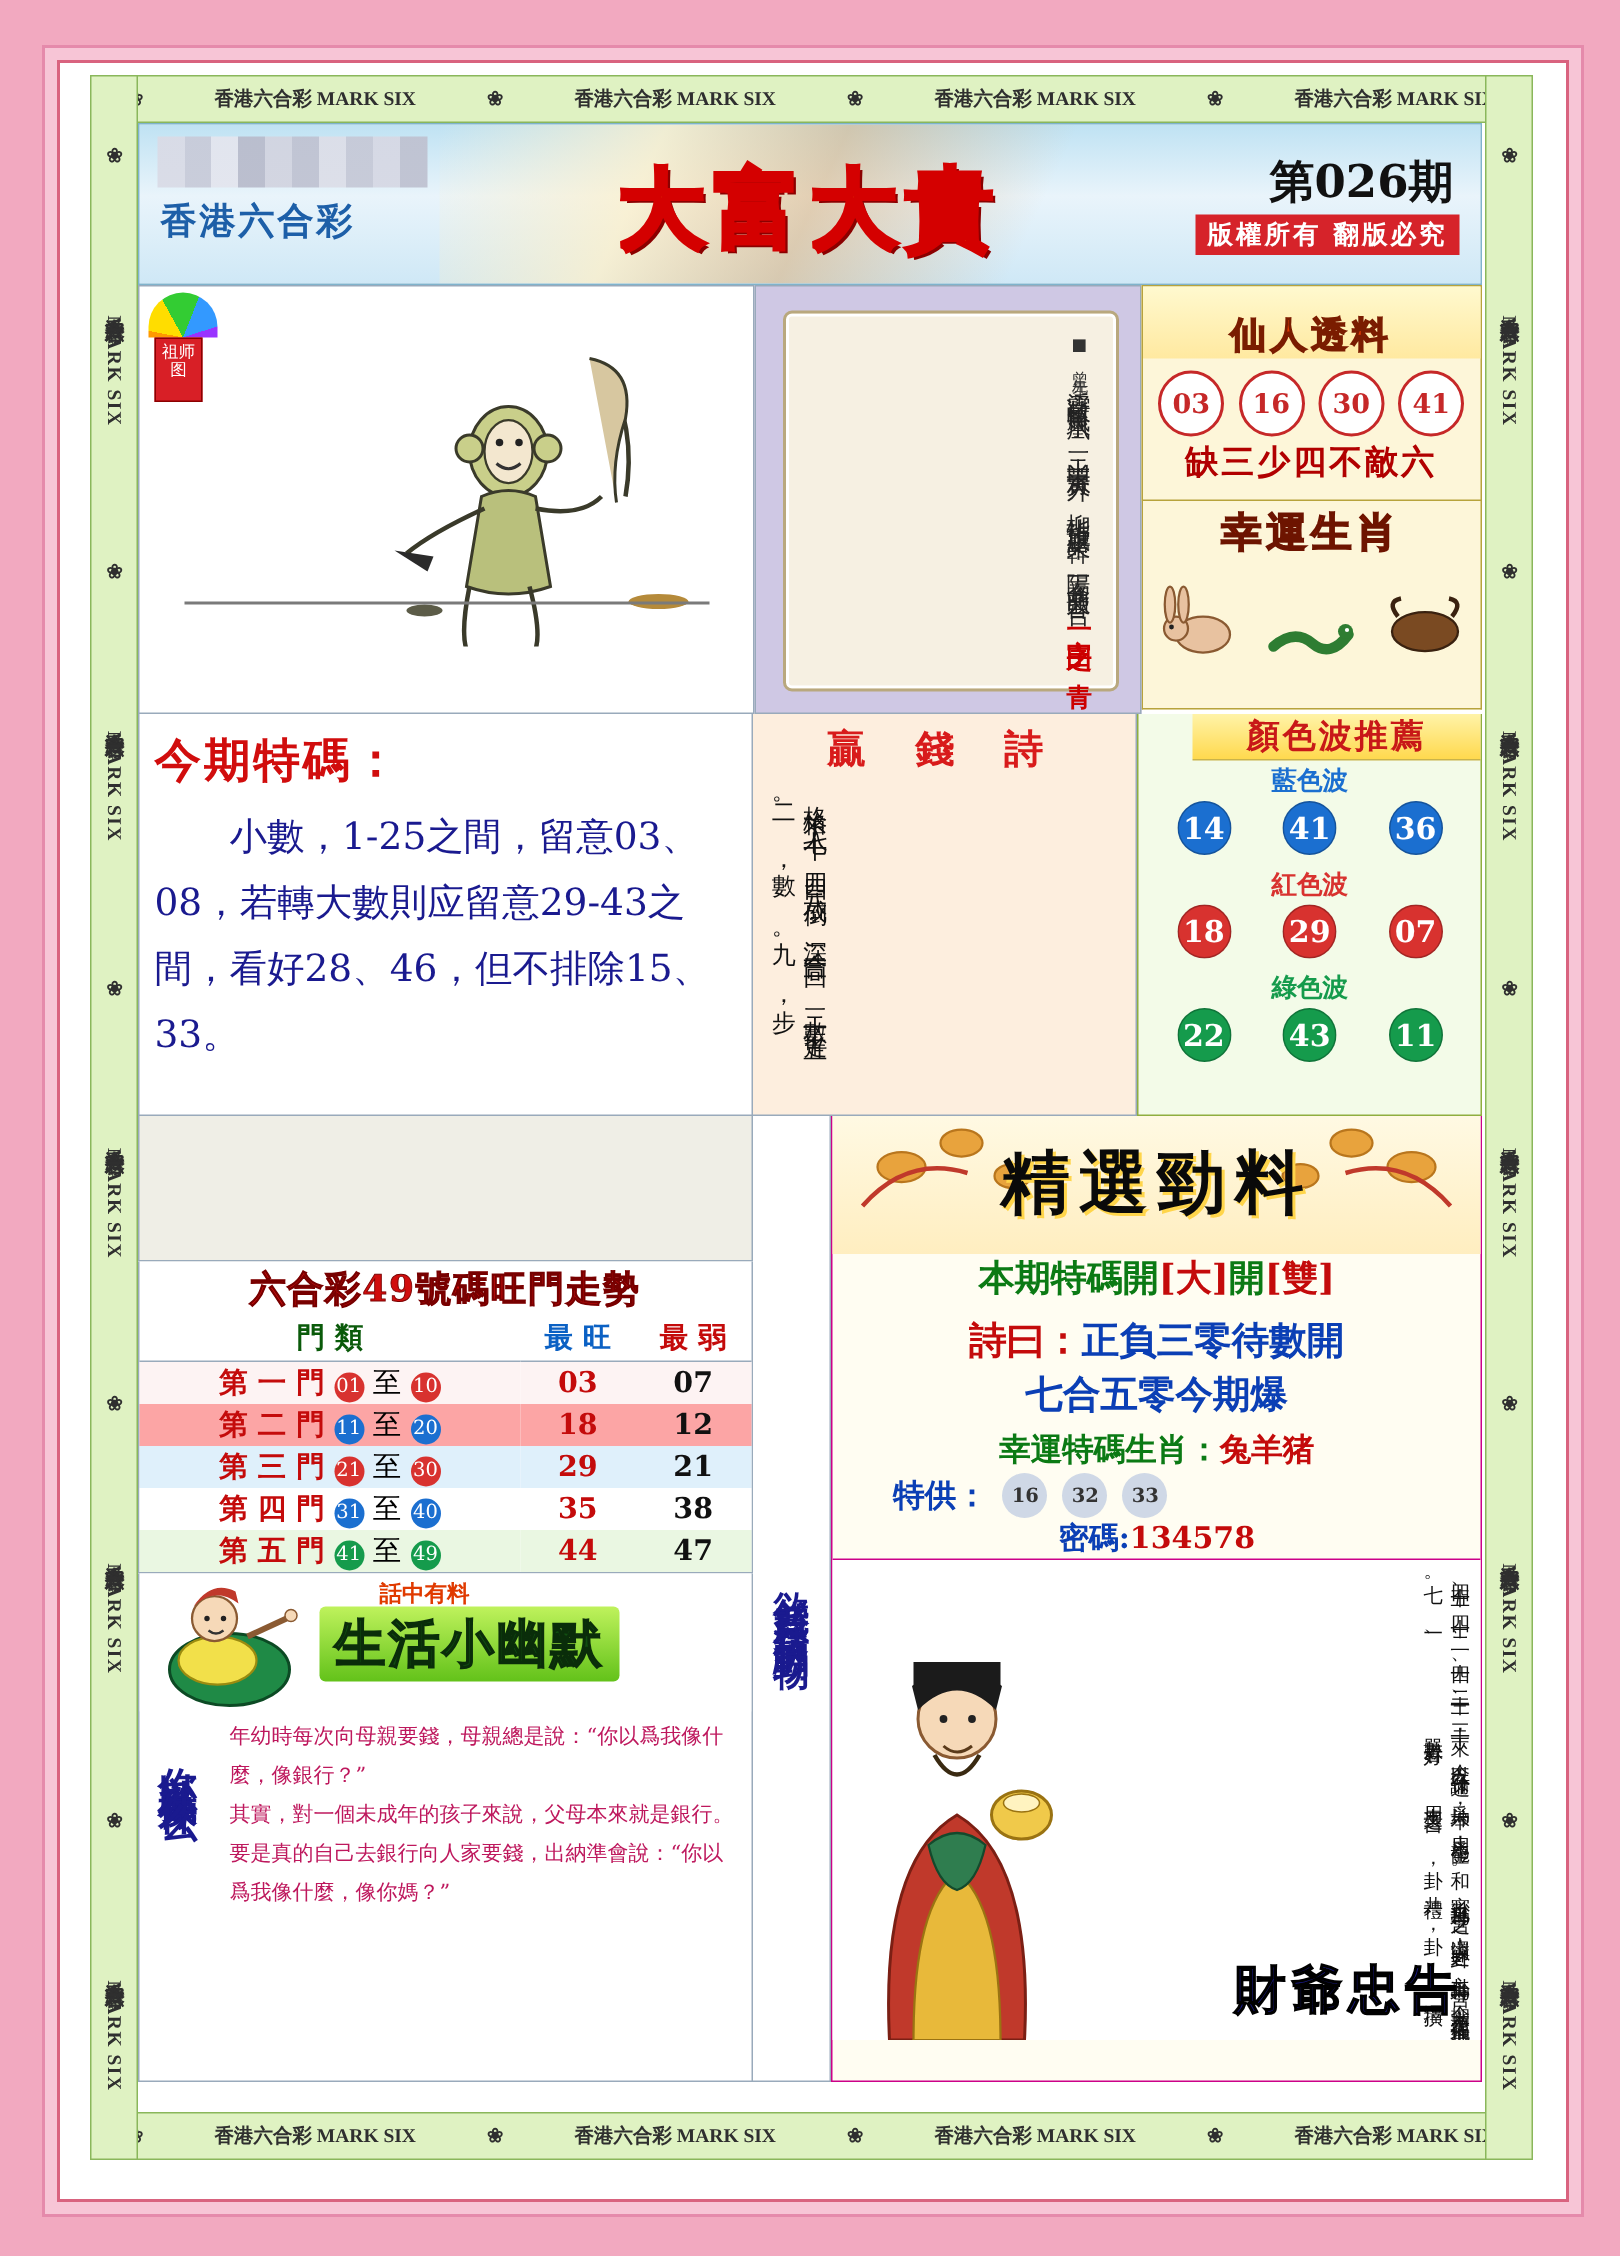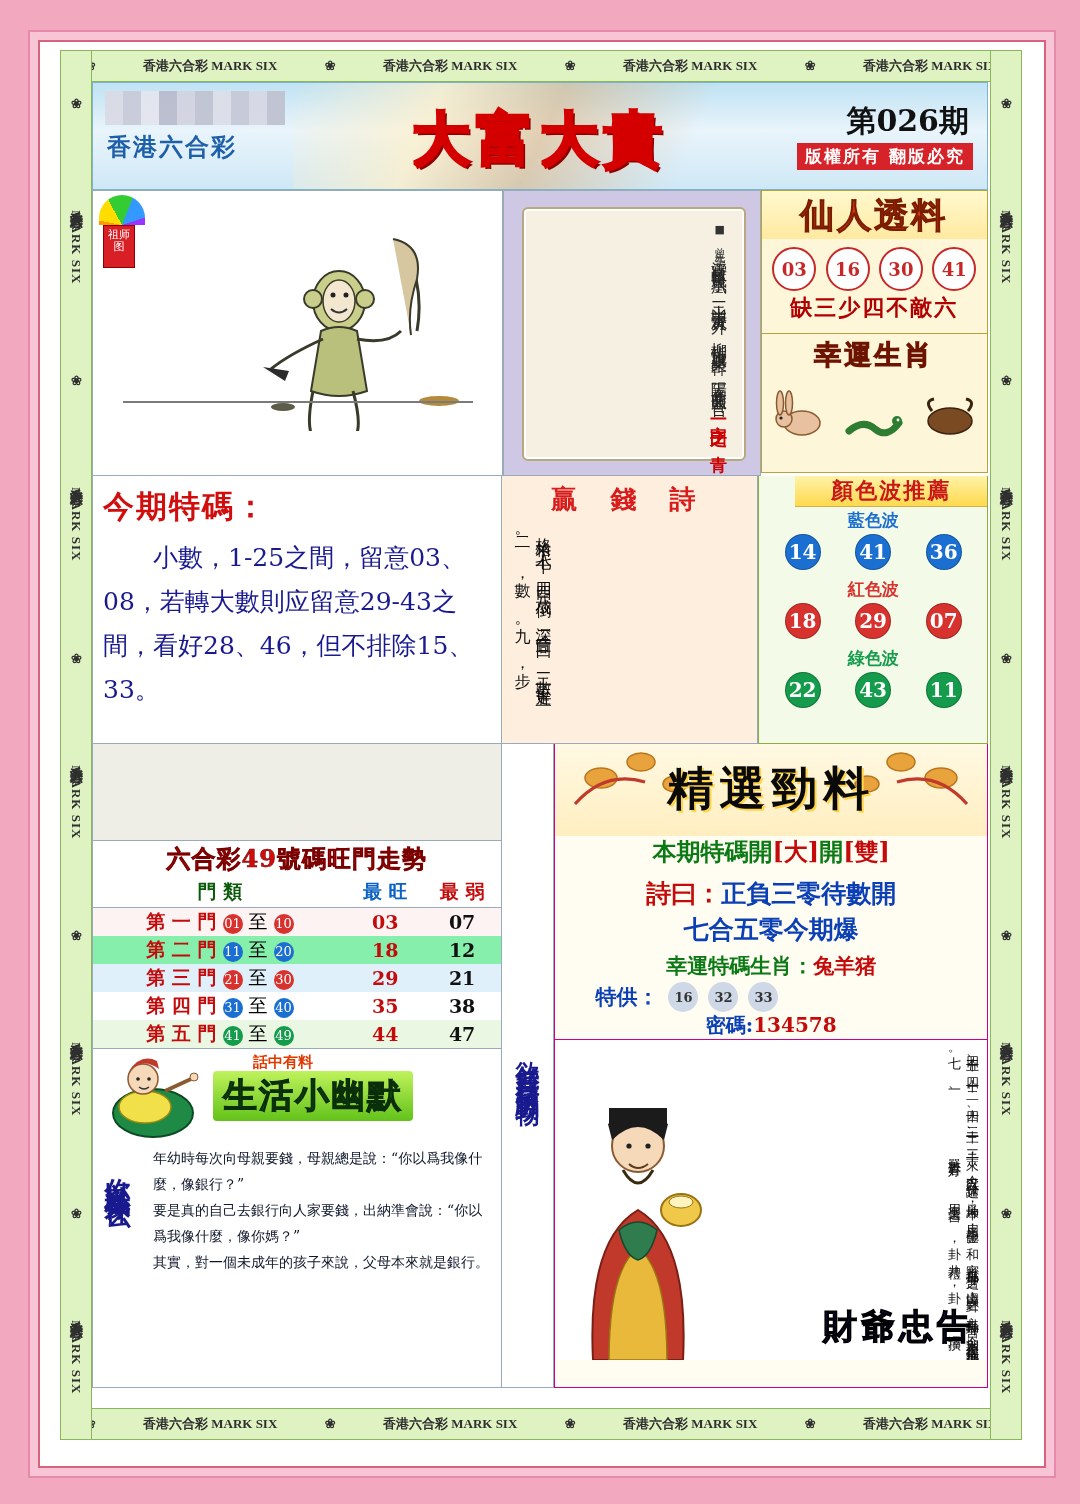--- a/index.html
+++ b/index.html
@@ -57,21 +57,21 @@
   .monkey{position:absolute;left:150px;top:40px;}
   .ground{position:absolute;left:30px;top:210px;width:350px;height:2px;background:#7a7a7a;}
 
   .scroll{position:absolute;left:18px;top:16px;width:220px;height:250px;background:#f6f0e2;border:2px solid #b9a87e;border-radius:6px;
      box-shadow:inset 0 0 0 2px #fff;}
   .scroll-txt{position:absolute;inset:14px;display:flex;flex-direction:row-reverse;justify-content:space-between;writing-mode:vertical-rl;
      font-family:"DejaVu Serif",serif;font-size:16px;color:#222;letter-spacing:3px;line-height:22px;}
   .scroll-title{writing-mode:vertical-rl;color:#c00;font-weight:bold;font-size:17px;}
   .scroll-sign{writing-mode:vertical-rl;font-size:11px;color:#333;}
   .xianren{height:142px;background:#fdf6d9;border:1px solid #b7a33c;position:relative;}
-  .xr-title{text-align:center;font-size:34px;font-weight:bold;color:#e03a00;-webkit-text-stroke:1px #7a1c00;font-family:"DejaVu Serif",serif;letter-spacing:3px;padding-top:2px;background:linear-gradient(180deg,#fff9cf,#ffe9a0);}
+  .xr-title{text-align:center;font-size:24px;font-weight:bold;color:#e03a00;-webkit-text-stroke:1px #7a1c00;font-family:"DejaVu Serif",serif;letter-spacing:3px;padding-top:16px;background:linear-gradient(180deg,#fff9cf,#ffe9a0);}
   .balls{display:flex;justify-content:space-around;padding:8px 6px 2px;}
   .ball{width:40px;height:40px;border-radius:50%;border:2px solid #c62828;display:flex;align-items:center;justify-content:center;font-size:18px;font-weight:bold;color:#c62828;background:#fff;font-family:"DejaVu Serif",serif;}
   .xr-sub{text-align:center;font-size:22px;font-weight:bold;color:#b10000;letter-spacing:2px;font-family:"DejaVu Serif",serif;}
   .lucky{height:138px;background:#fdf6d9;border:1px solid #b7a33c;border-top:none;}
   .lucky-title{text-align:center;font-size:27px;font-weight:bold;color:#d81c00;-webkit-text-stroke:1px #6d1400;font-family:"DejaVu Serif",serif;letter-spacing:3px;padding-top:3px;}
   .zodiac{display:flex;justify-content:space-around;align-items:center;height:84px;}
 
   
   .row2{display:flex;height:268px;}
   .tema{width:410px;border:1px solid #9ab;border-top:none;background:#fff;padding:6px 10px;box-sizing:border-box;}
@@ -96,33 +96,33 @@
   table.trend-tbl{width:100%;border-collapse:collapse;font-family:"DejaVu Serif",serif;}
   table.trend-tbl th{font-size:19px;color:#0a5a0a;padding:2px 0;border-bottom:1px solid #9ab;}
   table.trend-tbl th:nth-child(2){color:#0b61c4;}
   table.trend-tbl th:nth-child(3){color:#c40b0b;}
   table.trend-tbl td{font-size:19px;text-align:center;padding:1px 0;}
   .men{color:#c40b0b;font-weight:bold;}
   .numdot{display:inline-block;width:20px;height:20px;border-radius:50%;background:#d8322f;color:#fff;font-size:13px;line-height:20px;text-align:center;}
   .numdot.b{background:#1b6fd0;}
   .numdot.g{background:#159b4c;}
   tr.r1{background:#fdf3f3;}
-  tr.r2{background:#86efac;}
+  tr.r2{background:#fca5a5;}
   tr.r3{background:#dff0fb;}
   tr.r4{background:#fff;}
   tr.r5{background:#eaf7e2;}
   .hot{color:#c40b0b;font-weight:bold;}
   .cold{color:#111;font-weight:bold;}
 
   .humor{border:1px solid #9ab;border-top:none;background:#fff;height:338px;position:relative;overflow:hidden;}
   .humor-top{height:92px;position:relative;background:#fff;}
   .humor-badge{position:absolute;left:160px;top:4px;font-size:15px;color:#e03a00;font-weight:bold;font-family:"DejaVu Serif",serif;}
   .humor-title{position:absolute;left:120px;top:22px;font-size:34px;font-weight:bold;color:#114e11;-webkit-text-stroke:1px #0a2d0a;font-family:"DejaVu Serif",serif;letter-spacing:2px;
      background:linear-gradient(180deg,#bff25c,#63c21a);padding:2px 10px;border-radius:4px;}
-  .humor-body{padding:4px 10px 4px 60px;font-family:"DejaVu Serif",serif;font-size:14px;line-height:26px;color:#0f172a;}
+  .humor-body{padding:4px 10px 4px 60px;font-family:"DejaVu Serif",serif;font-size:14px;line-height:26px;color:#be185d;}
   .humor-side{position:absolute;left:8px;top:108px;writing-mode:vertical-rl;font-size:26px;font-weight:bold;color:#1a1a8f;font-family:"DejaVu Serif",serif;letter-spacing:4px;}
 
   .midstrip{width:52px;border:1px solid #9ab;border-top:none;border-left:none;background:#fff;display:flex;align-items:center;justify-content:center;}
   .midstrip span{writing-mode:vertical-rl;font-size:24px;font-weight:bold;color:#1a1a8f;font-family:"DejaVu Serif",serif;letter-spacing:6px;}
 
   .rightbig{width:432px;border:1px solid #c08;border-top:none;background:#fffdf2;position:relative;}
   .jx-head{position:relative;height:92px;background:linear-gradient(180deg,#fff9e3,#ffeec0);overflow:hidden;}
   .jx-title{position:absolute;left:0;right:0;top:14px;text-align:center;font-size:46px;font-weight:bold;color:#0a0a0a;font-family:"DejaVu Serif",serif;letter-spacing:6px;text-shadow:2px 2px 0 #ffd54a;}
   .jx-sub{text-align:center;font-size:24px;font-weight:bold;color:#0b7a14;font-family:"DejaVu Serif",serif;}
   .jx-sub em{font-style:normal;color:#c40b0b;}
@@ -395,22 +395,22 @@
                 <circle cx="50" cy="28" r="1.8" fill="#222"></circle>
               <path d="M40 36 q5 4 10 0" stroke="#333" stroke-width="1.5" fill="none"></path>
               <path d="M66 40 l26 -12" stroke="#8a5a32" stroke-width="4"></path>
               <circle cx="95" cy="26" r="4" fill="#f6d9b8" stroke="#8a5a32"></circle>
             </svg>
             <div class="humor-badge">話中有料</div>
             <div class="humor-title">生活小幽默</div>
           </div>
           <div class="humor-body">
             <div>年幼時每次向母親要錢，母親總是說：“你以爲我像什麼，像銀行？”</div>
+            <div>其實，對一個未成年的孩子來說，父母本來就是銀行。</div>
             <div>要是真的自己去銀行向人家要錢，出納準會說：“你以爲我像什麼，像你媽？”</div>
-            <div>其實，對一個未成年的孩子來說，父母本來就是銀行。</div>
           </div>
           <div class="humor-side">你以爲我像什么</div>
         </div>
       </div>
 
       <div class="midstrip">
         <span>欲錢買疑猜的動物</span>
       </div>
 
       <div class="rightbig">

